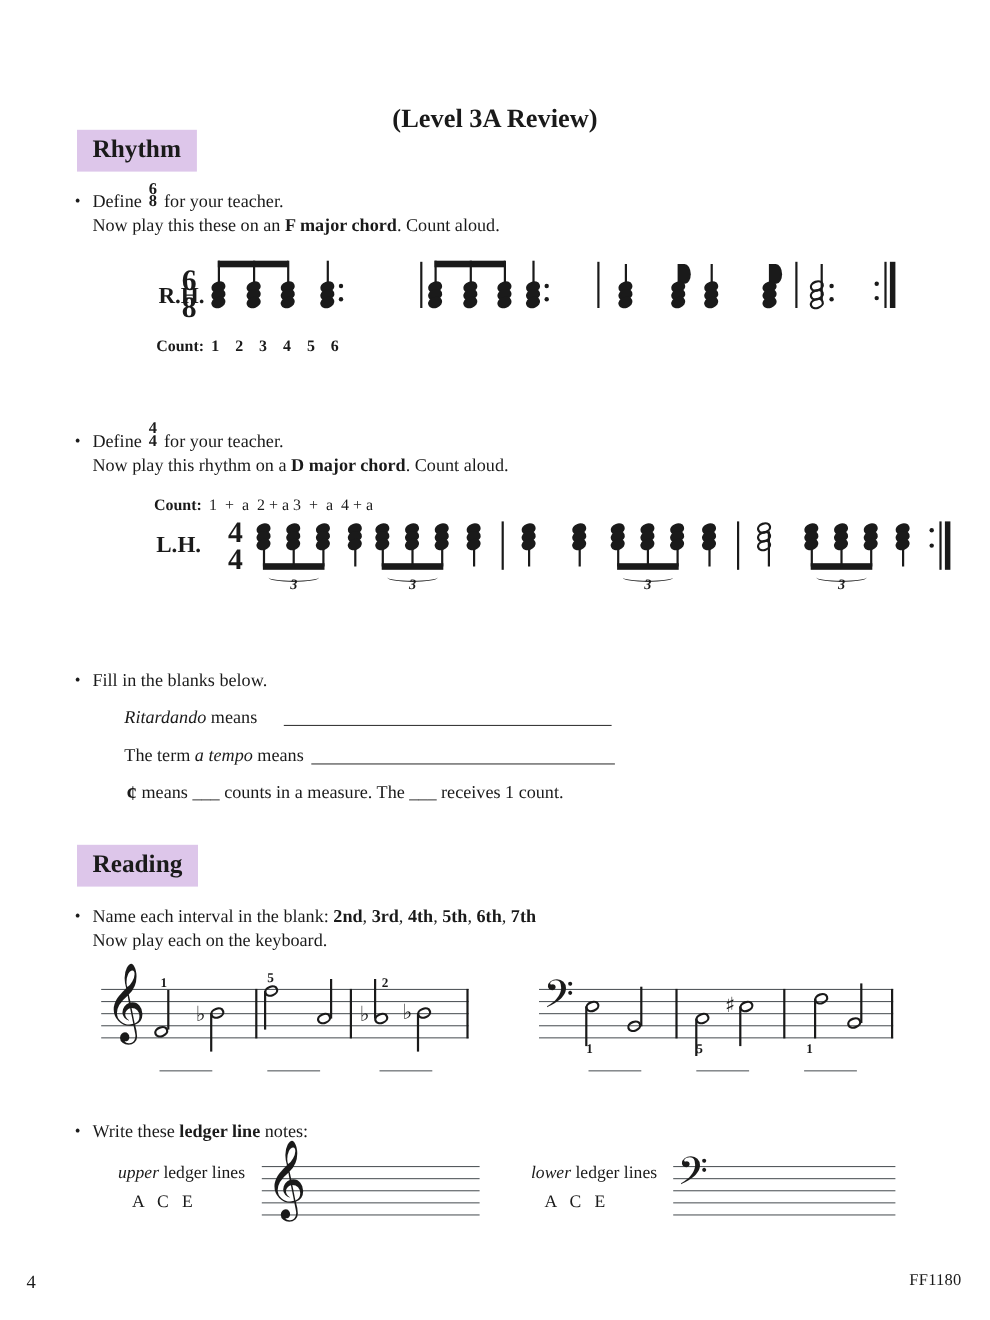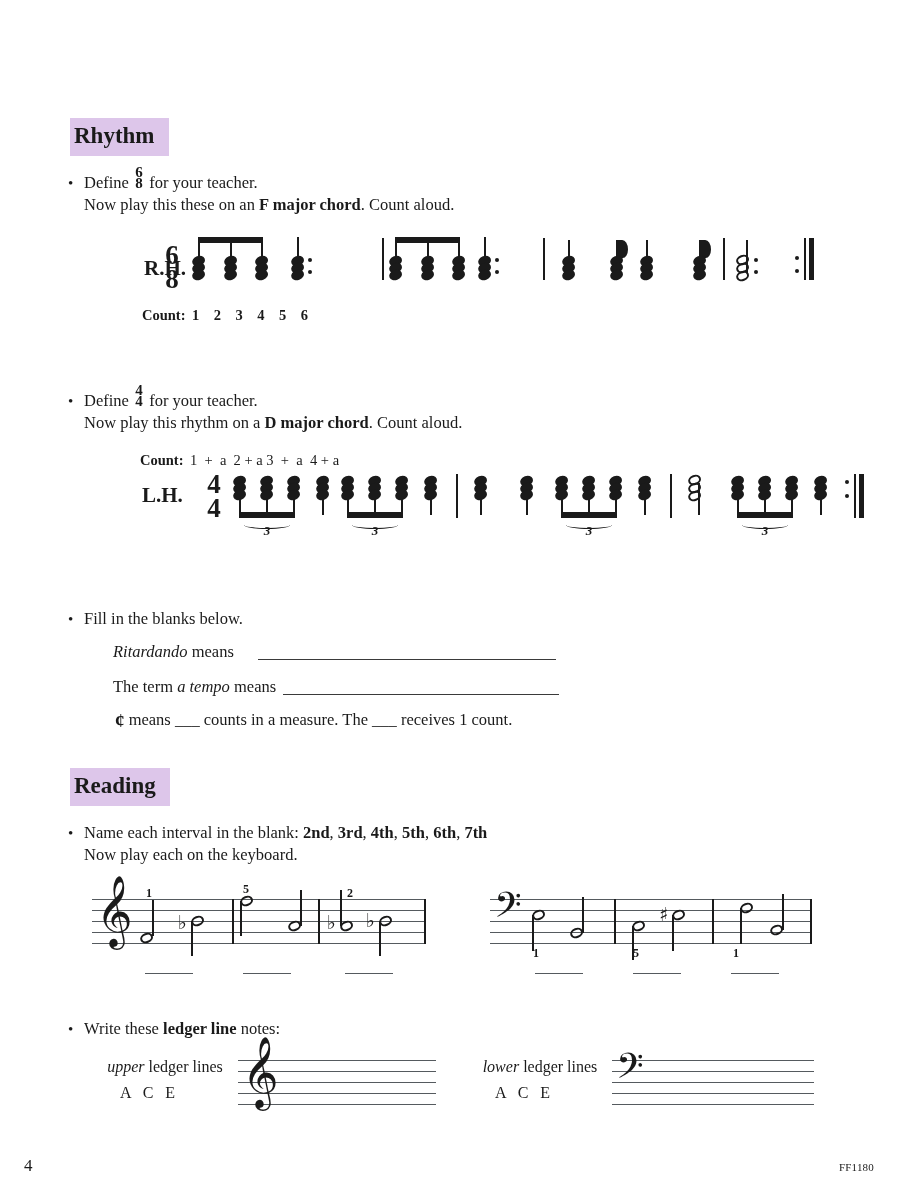--- a/index.html
+++ b/index.html
@@ -40,21 +40,21 @@
     left: 0;
     width: 900px;
     text-align: center;
     font-size: 24px;
     font-weight: bold;
   }
 
   
   .section-head {
     position: absolute;
-    padding: 6px 14px 8px 4px;
+    padding: 6px 14px 8px 14px;
     font-size: 23px;
     font-weight: bold;
     line-height: 1.05;
   }
 
   
   .bullet {
     position: absolute;
     font-size: 16.5px;
     line-height: 22px;
@@ -236,29 +236,30 @@
   .page-num {
     position: absolute;
     left: 24px;
     bottom: 24px;
     font-size: 17px;
   }
   .pub-code {
     position: absolute;
     right: 26px;
     bottom: 27px;
-    font-size: 11px;
+    font-size: 15px;
     letter-spacing: 0.2px;
   }
 </style>
 </head>
 <body>
 
 <div class="page">
 
+  <div class="subtitle">(Level 3A Review)</div>
 
   <div class="section-head" style="left:70px; top:118px; background:#ddc6ea;">Rhythm</div>
 
   <div class="bullet" style="left:84px; top:172px; width:540px;">
     <span class="dot">•</span>
     <span>Define</span>
     <span class="tsig-inline">
       <span class="num">6</span>
       <span class="den">8</span>
     </span>

